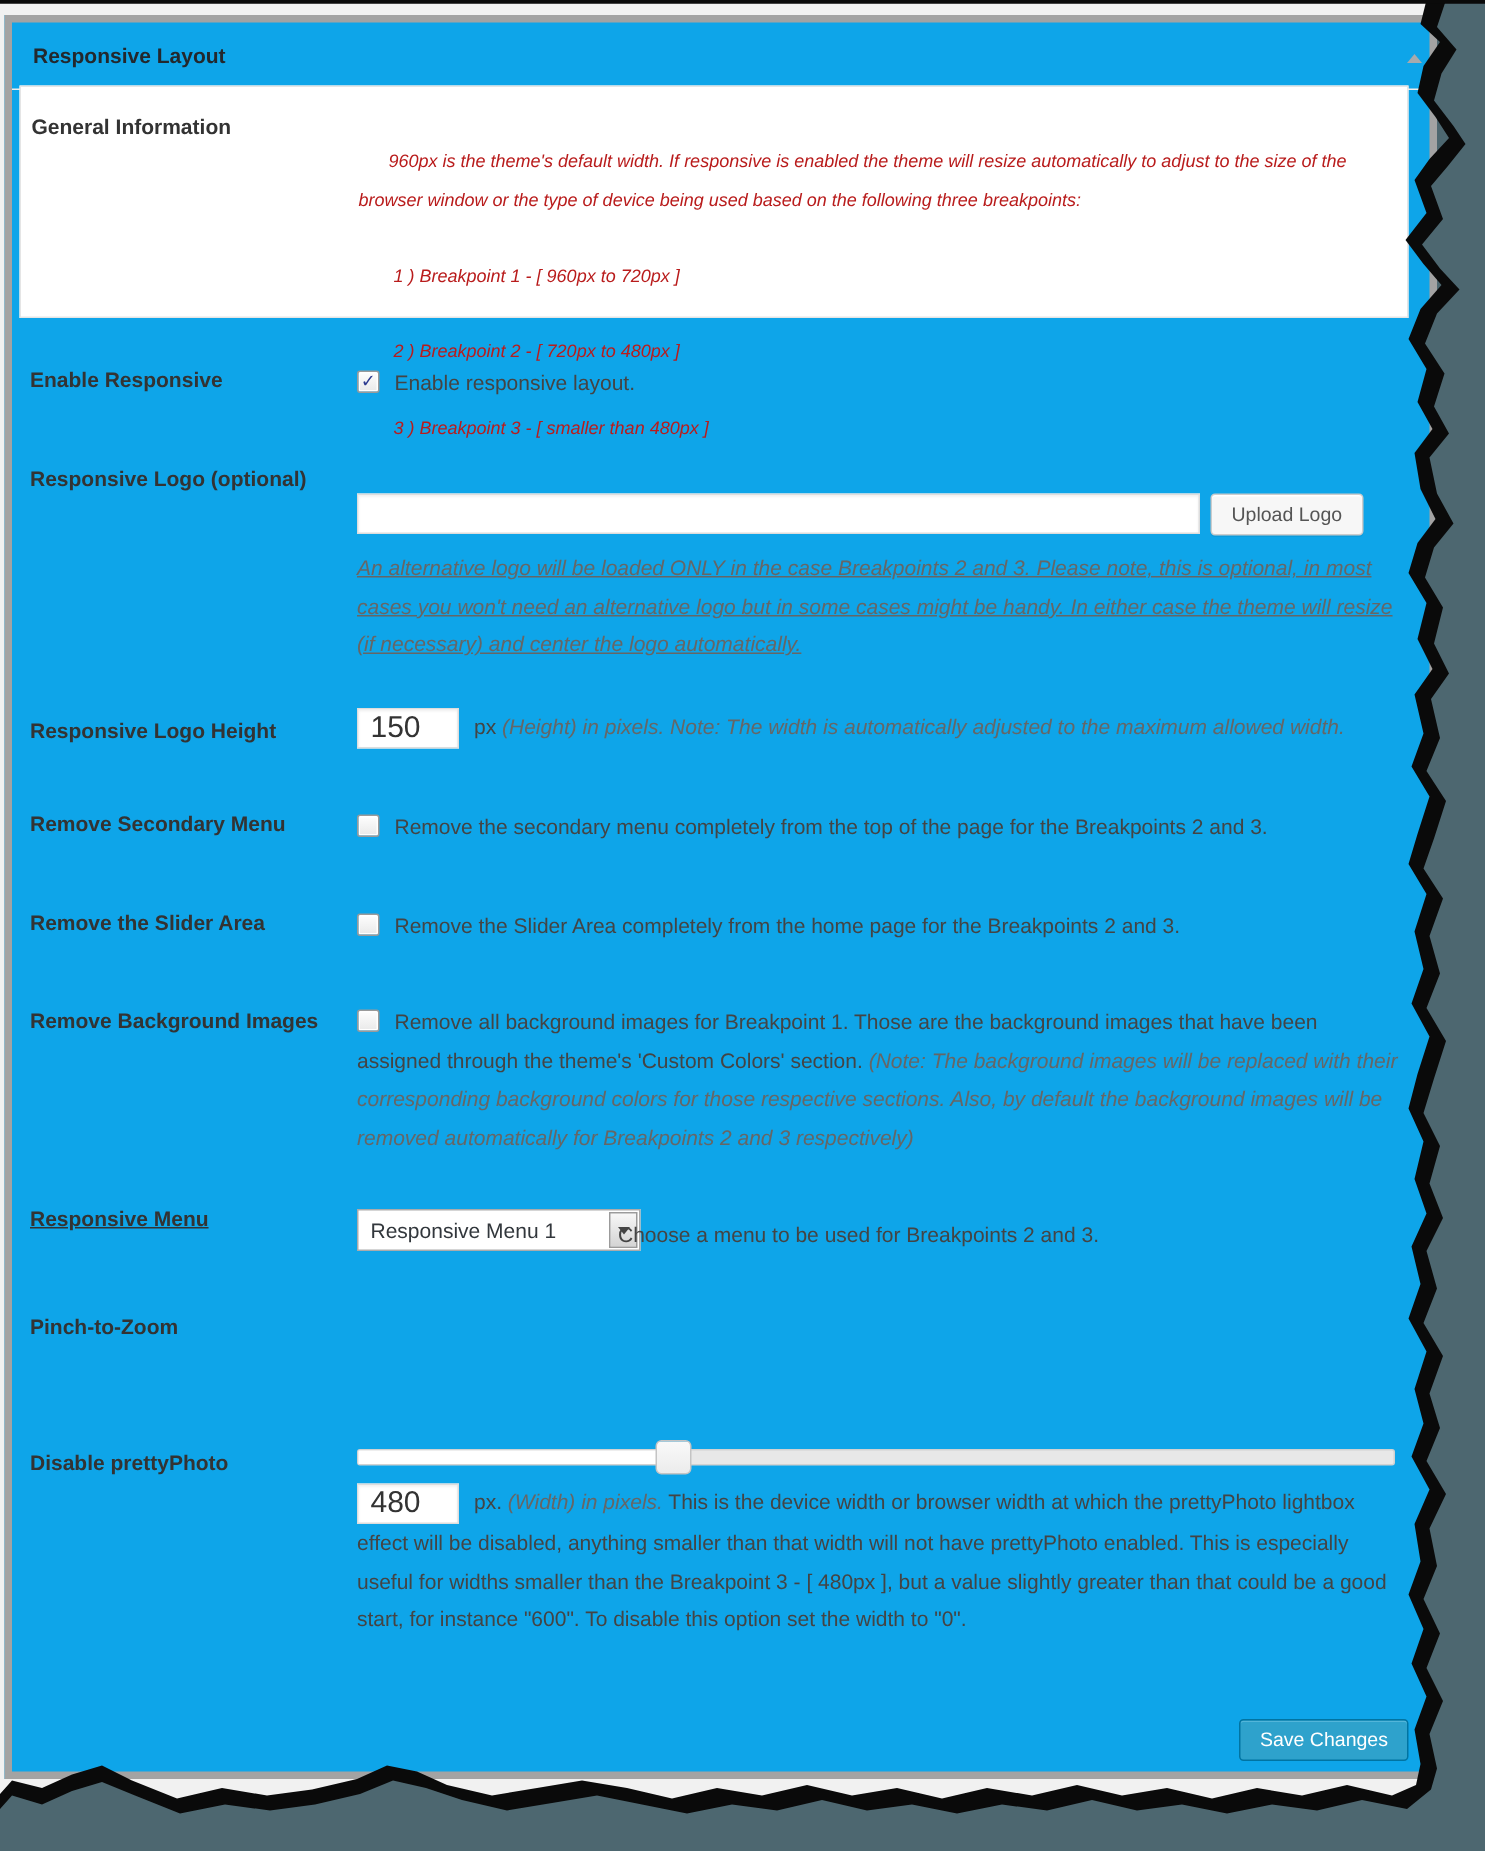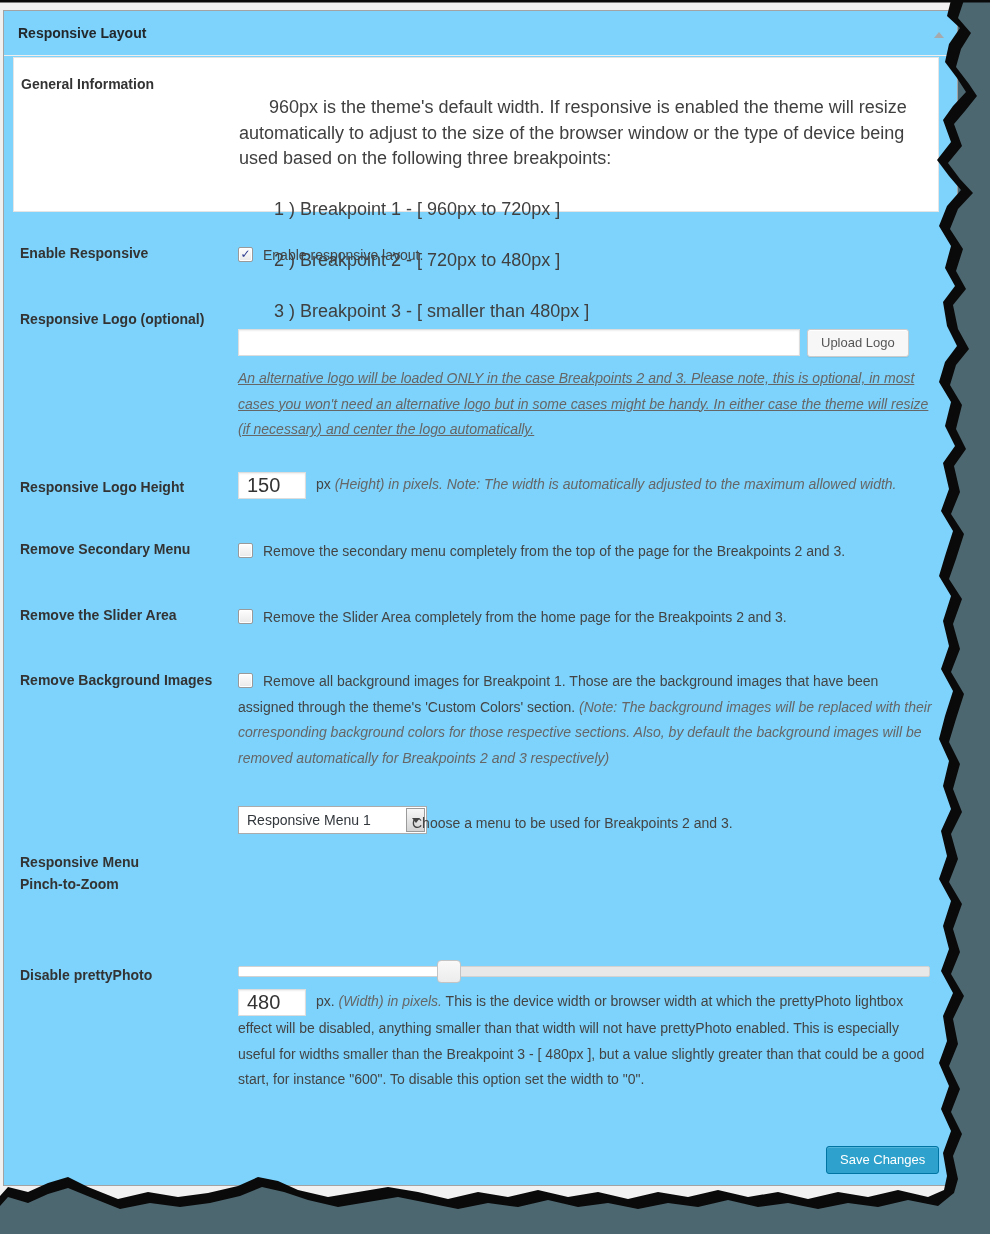--- a/index.html
+++ b/index.html
@@ -1,35 +1,35 @@
 <!DOCTYPE html>
 <html><head>
 <meta charset="utf-8">
 <style>
   html,body{margin:0;padding:0;background:#4d6770;}
   .canvas{position:relative;width:990px;height:1234px;background:#4d6770;overflow:hidden;
           font-family:"Liberation Sans","DejaVu Sans",sans-serif;-webkit-font-smoothing:antialiased;}
   .page-bg{position:absolute;left:0;top:0;width:958px;height:1216px;background:#f1f1f1;z-index:0;}
-  .postbox{position:absolute;left:3px;top:10px;width:955px;height:1176px;background:#7dd3fc;
-           border:1px solid #a3a3a3;box-sizing:border-box;z-index:1;}
+  .postbox{position:absolute;left:3px;top:10px;width:955px;height:1176px;background:#0ea5e9;
+           border:5px solid #a3a3a3;box-sizing:border-box;z-index:1;}
   .postbox-title{position:absolute;left:0;top:0;width:100%;height:45px;border-bottom:1px solid #eee;box-sizing:border-box;}
   .postbox-title .title{position:absolute;left:14px;top:14px;font-size:14px;font-weight:bold;color:#23282d;}
   .toggle{position:absolute;left:925px;top:14px;width:20px;height:20px;cursor:pointer;}
   .toggle .tri{position:absolute;left:5px;top:7px;width:0;height:0;
                border-left:5px solid transparent;border-right:5px solid transparent;border-bottom:6px solid #a7aaad;}
 
   .abs{position:absolute;z-index:2;}
   .row-label{position:absolute;z-index:2;left:20px;width:205px;font-size:14px;font-weight:bold;color:#333;line-height:18px;}
   .content{position:absolute;z-index:2;left:238px;width:694px;font-size:14px;color:#444;line-height:25.5px;}
   .it{font-style:italic;color:#666;}
   .info-box{position:absolute;z-index:2;left:13px;top:57px;width:926px;height:155px;background:#fff;
             border:1px solid #e5e5e5;box-sizing:border-box;}
   .info-box .ib-label{position:absolute;left:7px;top:18px;font-size:14px;font-weight:bold;color:#333;}
-  .info-box .ib-text{position:absolute;left:225px;top:12px;width:694px;font-size:18px;line-height:25.4px;
-                     color:#404040;white-space:pre-wrap;}
+  .info-box .ib-text{position:absolute;left:225px;top:12px;width:694px;font-size:12px;line-height:25.4px;
+                     font-style:italic;color:#b91c1c;white-space:pre-wrap;}
 
   .cb{display:inline-block;width:13px;height:13px;border:1px solid #9a9a9a;border-radius:2px;
       background:linear-gradient(#fefefe,#e9e9e9);box-shadow:inset 0 0 0 1px #fff;
       vertical-align:-2px;margin-right:10px;line-height:13px;font-size:12px;font-weight:bold;
       color:#2c3a8f;text-align:center;cursor:pointer;overflow:hidden;}
 
   .ti{border:1px solid #ddd;background:#fff;box-shadow:inset 0 1px 2px rgba(0,0,0,.07);
       font-family:"Liberation Sans","DejaVu Sans",sans-serif;font-size:20px;color:#333;
       padding:0 8px;box-sizing:border-box;height:27px;}
   .ti.url{position:absolute;left:238px;top:329px;width:562px;}
@@ -110,21 +110,21 @@
   <div class="row-label" style="top:606px;">Remove the Slider Area</div>
   <div class="content" style="top:605px;">
     <span class="cb"></span><span>Remove the Slider Area completely from the home page for the Breakpoints 2 and 3.</span>
   </div>
 
   <div class="row-label" style="top:671px;">Remove Background Images</div>
   <div class="content" style="top:669px;">
     <span class="cb"></span><span>Remove all background images for Breakpoint 1. Those are the background images that have been assigned through the theme's 'Custom Colors' section. </span><span class="it">(Note: The background images will be replaced with their corresponding background colors for those respective sections. Also, by default the background images will be removed automatically for Breakpoints 2 and 3 respectively)</span>
   </div>
 
-  <div class="row-label" style="top:853px;">Responsive Menu</div>
+  <div class="row-label" style="top:803px;text-decoration:underline;">Responsive Menu</div>
   <div class="sel">
     <span class="sel-label">Responsive Menu 1</span>
     <span class="sel-btn">
       <span class="sel-arrow"></span>
     </span>
   </div>
   <div class="content" style="left:412px;top:811px;width:520px;">Choose a menu to be used for Breakpoints 2 and 3.</div>
 
   <div class="row-label" style="top:875px;">Pinch-to-Zoom</div>
 

